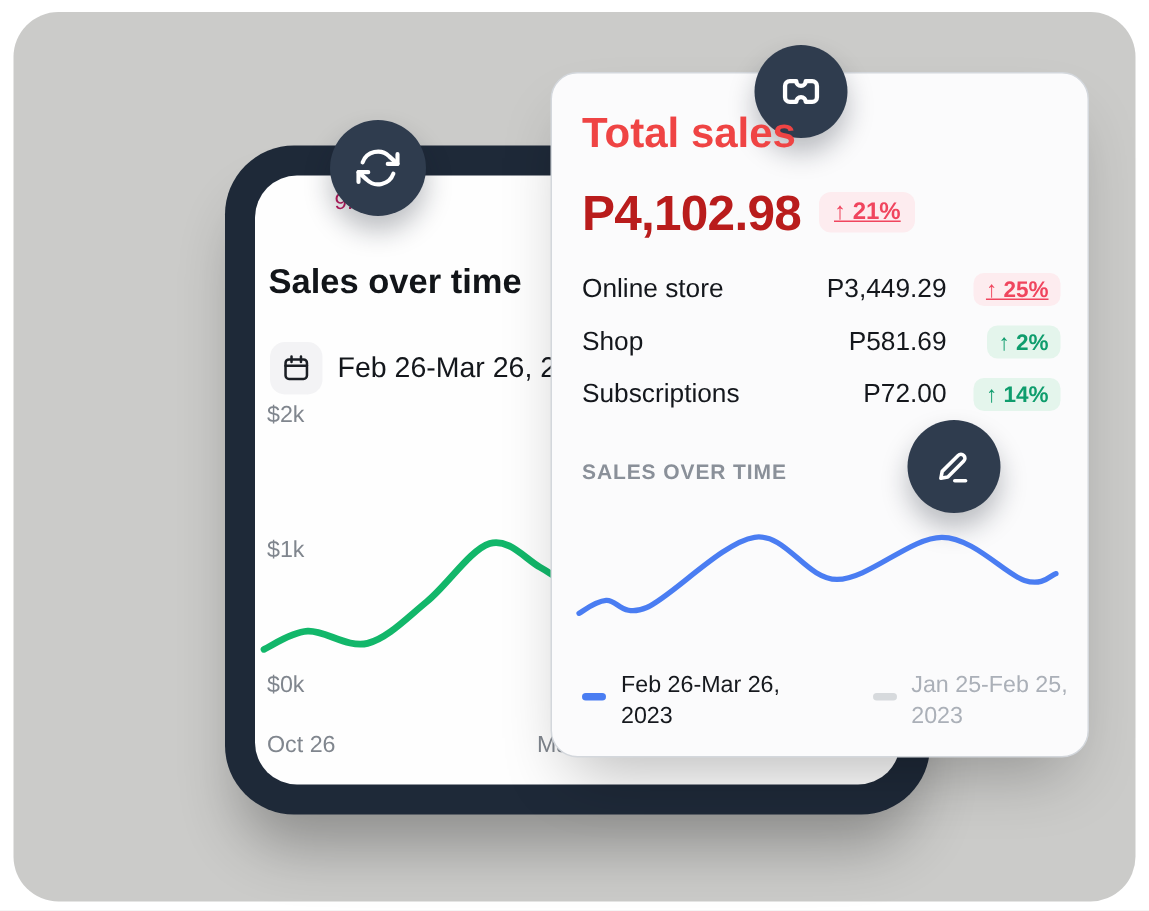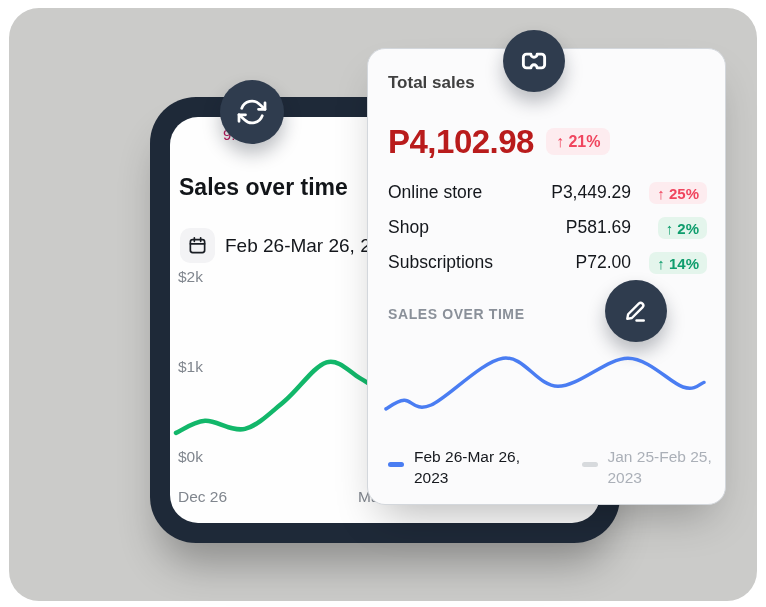--- a/index.html
+++ b/index.html
@@ -28,29 +28,29 @@
           display:flex;align-items:center;justify-content:center;
           box-shadow:0 10px 18px rgba(18,26,38,.28);}
   .circle-refresh{left:211px;top:72px;width:64px;height:64px;}
   .circle-ticket{left:135px;top:-19px;width:62px;height:62px;}
   .circle-edit{left:237px;top:231px;width:62px;height:62px;}
 
   
   .card{position:absolute;left:358px;top:40px;width:357px;height:455px;
         background:#fbfbfc;border:1px solid #d3d7dc;border-radius:18px;
         box-shadow:0 22px 44px -14px rgba(0,0,0,.28);}
-  .card-title{position:absolute;left:20px;top:24px;margin:0;font-size:17px;font-weight:700;color:#404040;}
+  .card-title{position:absolute;left:20px;top:24px;margin:0;font-size:28px;font-weight:700;color:#ef4444;}
   .view-report{position:absolute;right:16px;top:28px;font-size:17px;color:#3156ec;
                text-decoration:none;display:flex;align-items:center;gap:6px;cursor:pointer;}
   .ne-arrow{font-size:14px;font-family:"DejaVu Sans",sans-serif;}
   .amount{position:absolute;left:20px;top:74px;font-size:33px;font-weight:700;
           letter-spacing:-0.5px;color:#b91c1c;}
   .badge{display:inline-flex;align-items:center;justify-content:center;
          border-radius:8px;font-weight:700;white-space:nowrap;}
-  .tone-red{background:#fdecef;color:#f0455e;}
+  .tone-red{background:#fdecef;color:#f0455e;text-decoration:underline;}
   .tone-green{background:#e4f5ec;color:#0f9d6d;}
   .badge-total{position:absolute;left:178px;top:79px;height:27px;padding:0 10px;font-size:16px;}
   .rows{position:absolute;left:20px;right:18px;top:133px;}
   .row{display:flex;align-items:flex-start;height:19px;margin-bottom:16px;}
   .row-label{flex:1;font-size:17.5px;color:#14171c;}
   .row-value{font-size:17.5px;color:#14171c;margin-right:10px;}
   .row-badge-wrap{width:66px;display:flex;justify-content:flex-end;}
   .row-badge{height:22px;padding:0 8px;font-size:15px;border-radius:7px;}
   .section-label{position:absolute;left:20px;top:257px;font-size:14px;font-weight:700;
                  letter-spacing:.6px;color:#8a9099;}
@@ -80,21 +80,21 @@
               <path d="M3.2 8.4h13.6"></path>
               <path d="M7 2.6v3.4M13 2.6v3.4"></path>
             </svg>
           </span>
           <span class="date-text">Feb 26-Mar 26, 2023</span>
         </div>
 
         <div class="axis" style="left:8px;top:151px">$2k</div>
         <div class="axis" style="left:8px;top:241px">$1k</div>
         <div class="axis" style="left:8px;top:331px">$0k</div>
-        <div class="axis" style="left:8px;top:371px">Dec 26</div>
+        <div class="axis" style="left:8px;top:371px">Oct 26</div>
         <div class="axis" style="left:188px;top:371px">Mar 26</div>
 
         <svg class="green-chart" width="430" height="406" viewBox="0 0 430 406">
           <path id="green-path" fill="none" stroke-width="4.5" stroke-linecap="round" d="M6.0 315.9C10.8 313.9 23.6 304.5 35.1 303.8C46.5 303.1 61.7 315.2 75.0 311.9C88.2 308.6 101.1 295.1 114.7 284.0C128.3 272.9 143.9 249.1 156.5 245.3C169.0 241.5 180.2 255.6 189.9 261.1C199.7 266.5 210.8 275.3 215.0 278.1" stroke="#12b76a"></path>
         </svg>
       </div>
     </div>
 
     <div class="circle circle-refresh">
       <svg width="30" height="30" viewBox="0 0 24 24" fill="none" stroke="#ffffff" stroke-width="2.2" stroke-linecap="round" stroke-linejoin="round">

